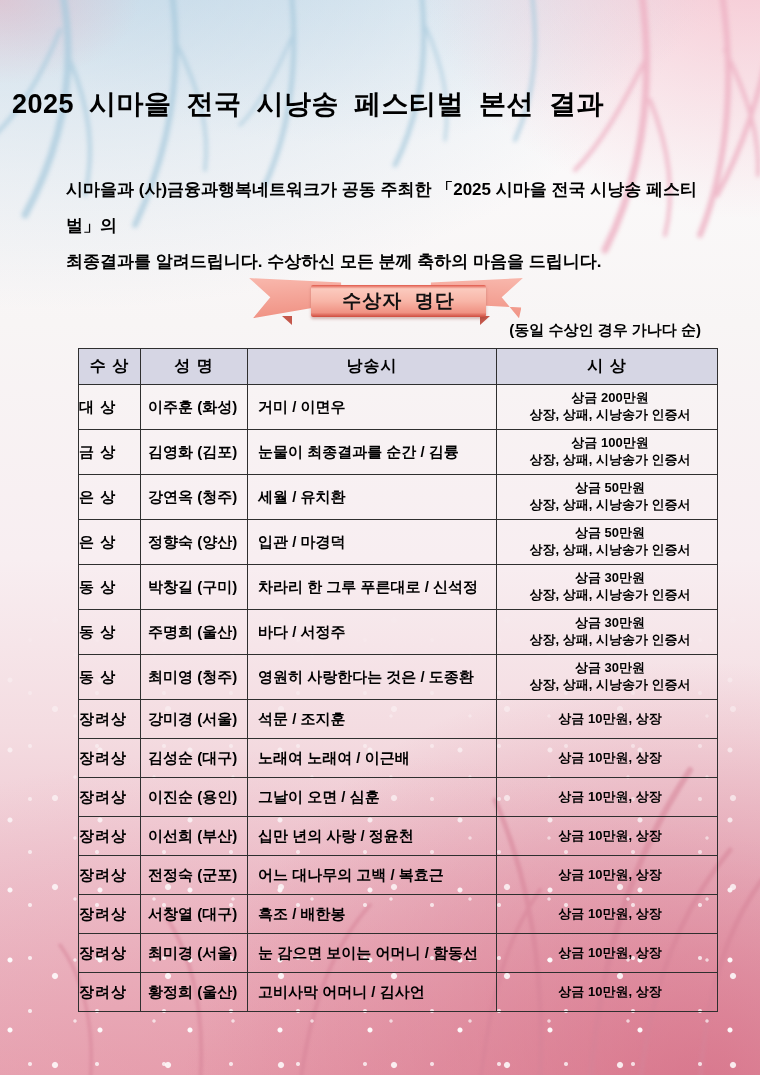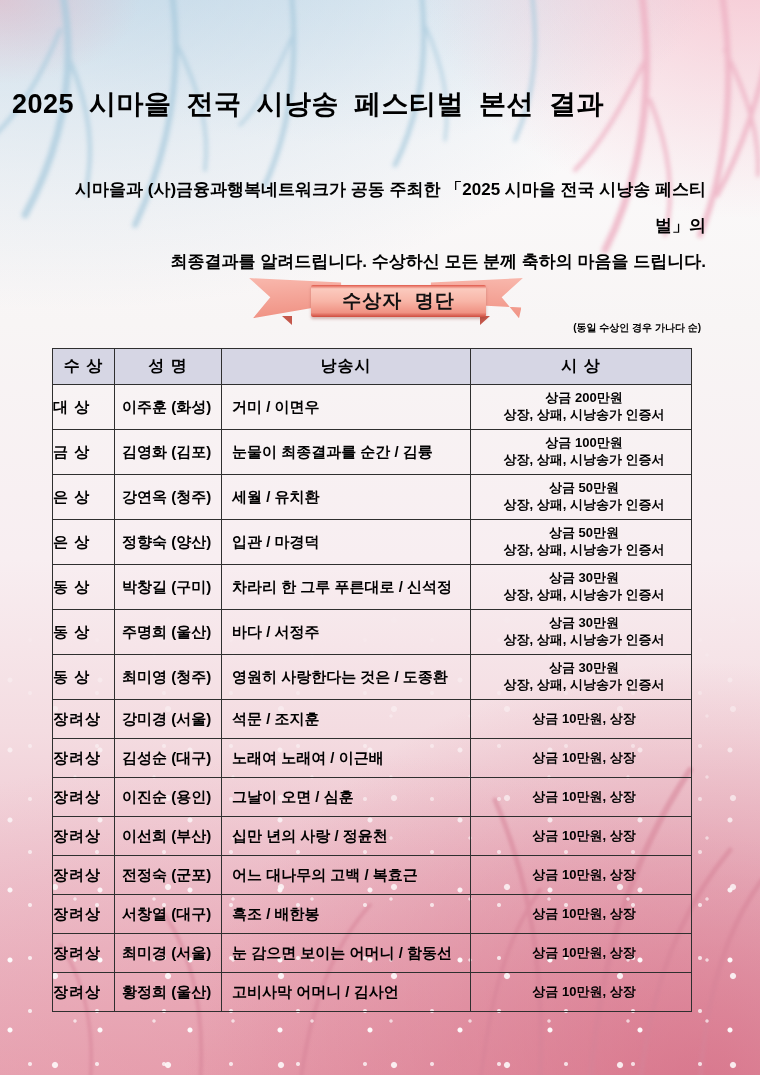--- a/index.html
+++ b/index.html
@@ -37,43 +37,43 @@
     background-size:90px 70px,67px 53px,113px 89px,79px 61px;
     -webkit-mask-image:linear-gradient(180deg,transparent 0%,rgba(0,0,0,.55) 30%,#000 70%);
     mask-image:linear-gradient(180deg,transparent 0%,rgba(0,0,0,.55) 30%,#000 70%);
   }
   .page-title{
     position:absolute;top:86px;left:0;width:616px;text-align:center;
     font-size:27px;font-weight:bold;letter-spacing:0.5px;word-spacing:7px;color:#000;
   }
   .intro{
     position:absolute;top:172px;left:66px;width:640px;
-    font-size:17px;font-weight:bold;line-height:36px;white-space:pre-line;color:#000;text-align:right;
+    font-size:17px;font-weight:bold;line-height:36px;white-space:pre-line;color:#000;
   }
   .ribbon{position:absolute;top:272px;left:252px;width:268px;height:52px;}
   .ribbon .tail{position:absolute;top:2px;width:92px;height:42px;background:linear-gradient(180deg,#f9b9ae,#f09385);}
   .ribbon .tail-left{left:-2px;transform:rotate(-3deg);clip-path:polygon(0% 4%,100% 26%,100% 74%,2% 100%,22% 52%);}
   .ribbon .tail-right{right:-2px;transform:rotate(3deg);clip-path:polygon(0% 26%,100% 4%,78% 52%,98% 100%,100% 74%,0% 74%);}
   .ribbon .fold{position:absolute;width:10px;height:9px;background:#c4574b;top:44px;}
   .ribbon .fold-left{left:30px;clip-path:polygon(0 0,100% 0,100% 100%);}
   .ribbon .fold-right{right:30px;clip-path:polygon(0 0,100% 0,0 100%);}
   .ribbon .band{
     position:absolute;left:34px;right:34px;top:13px;height:32px;border-radius:2px;
     background:linear-gradient(180deg,#e0584a 0%,#fbcabe 12%,#f8b6a8 50%,#f09283 86%,var(--ribbon-edge) 100%);
     display:flex;align-items:center;justify-content:center;
     box-shadow:0 2px 3px rgba(150,60,50,0.35);
     margin-left:25px;
   }
   .ribbon .band-label{font-size:19px;font-weight:bold;color:#111;letter-spacing:1px;word-spacing:6px;}
   .sort-note{
     position:absolute;top:321px;left:62px;width:639px;text-align:right;
-    font-size:10px;font-weight:bold;color:#000;
+    font-size:15px;font-weight:bold;color:#000;
   }
   table.results{
-    position:absolute;top:348px;left:52px;width:639px;
+    position:absolute;top:348px;left:78px;width:639px;
     border-collapse:collapse;table-layout:fixed;
   }
   table.results th,table.results td{
     border:1.5px solid var(--table-border);
     font-weight:bold;color:#000;overflow:hidden;
   }
   table.results th{
     height:36px;background:var(--header-bg);
     font-size:16px;text-align:center;letter-spacing:1px;
   }

